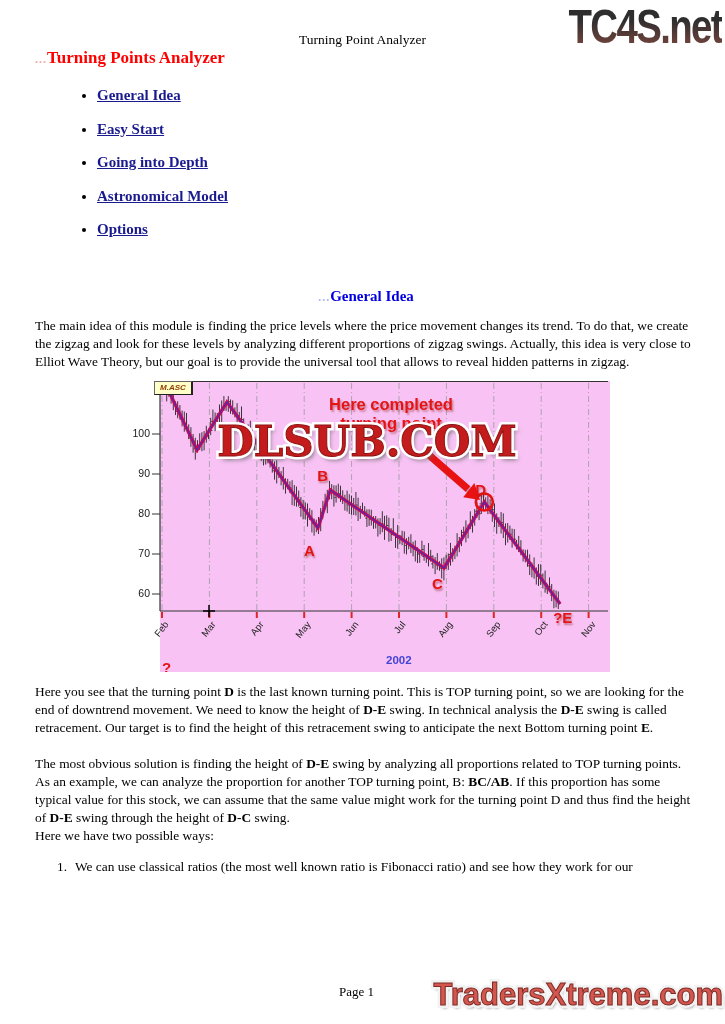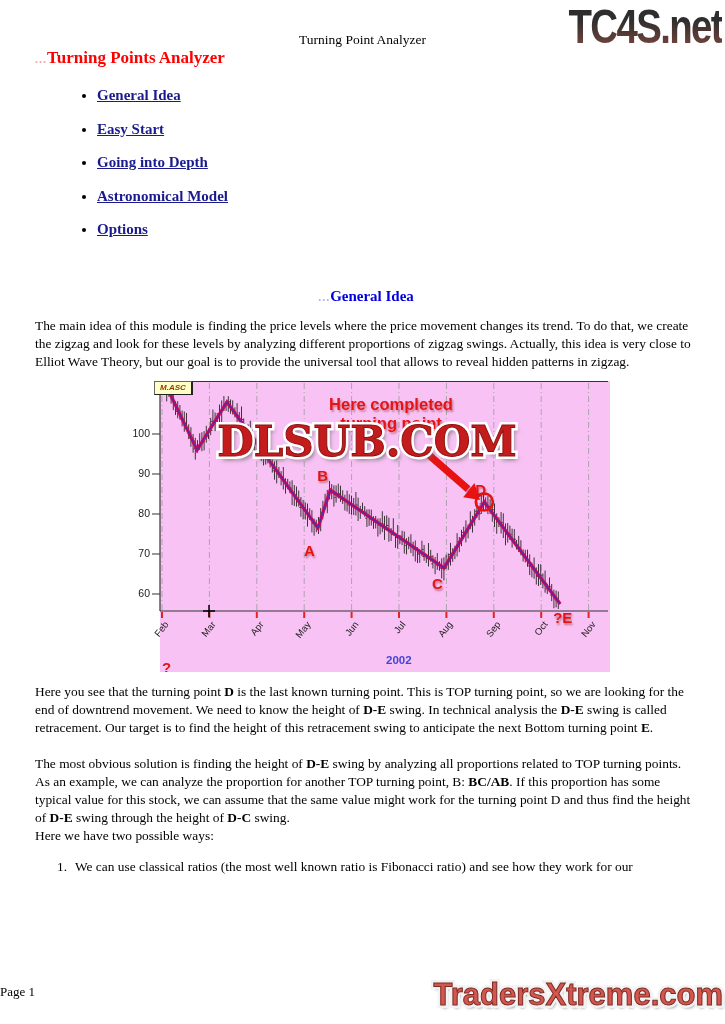--- a/index.html
+++ b/index.html
@@ -48,21 +48,21 @@
   .wm{position:absolute;left:103px;top:40px;width:292px;height:46px;z-index:5;}
   .wm span{position:absolute;left:50%;top:0;transform:translateX(-50%);white-space:nowrap;
         font-family:"DejaVu Serif", serif;font-weight:bold;font-size:42px;line-height:1;letter-spacing:0px;}
   .wm-back{-webkit-text-stroke:6px #fff;color:#fff;text-shadow:3px 4px 4px rgba(100,100,100,.8);}
   .wm-front{color:var(--watermark-red,#c41c1c);-webkit-text-stroke:1px #8d1111;}
   .ptlabel{position:absolute;font:bold 15px "Liberation Sans", sans-serif;color:var(--annotation-red,#e41414);
         text-shadow:1px 2px 2px rgba(150,30,30,.5);z-index:4;white-space:nowrap;}
   .year{position:absolute;left:268px;top:273px;font:bold 11.5px "Liberation Sans", sans-serif;color:var(--year-blue,#4444d4);}
   .qmark{position:absolute;left:44px;top:278px;font:bold 15px "Liberation Sans", sans-serif;color:#e41414;}
   
-  .page-label{position:absolute;left:0;top:984px;width:639px;font-size:13px;}
+  .page-label{position:absolute;left:0;top:984px;width:713px;text-align:center;font-size:13px;}
   .footer-logo{position:absolute;right:0;top:976px;width:310px;height:44px;}
   .footer-logo span{position:absolute;right:2px;top:0;white-space:nowrap;
         font-family:"Liberation Sans", sans-serif;font-weight:bold;font-size:31px;line-height:1.2;}
   .fx-back{-webkit-text-stroke:6px #f2f2f2;color:#f2f2f2;text-shadow:2px 3px 3px rgba(90,90,90,.75);}
   .fx-front{color:var(--footer-logo-red,#d4574f);-webkit-text-stroke:1px #7c2a24;}
 </style>
 </head>
 <body>
 
 <div class="doc-title">Turning Point Analyzer</div>

